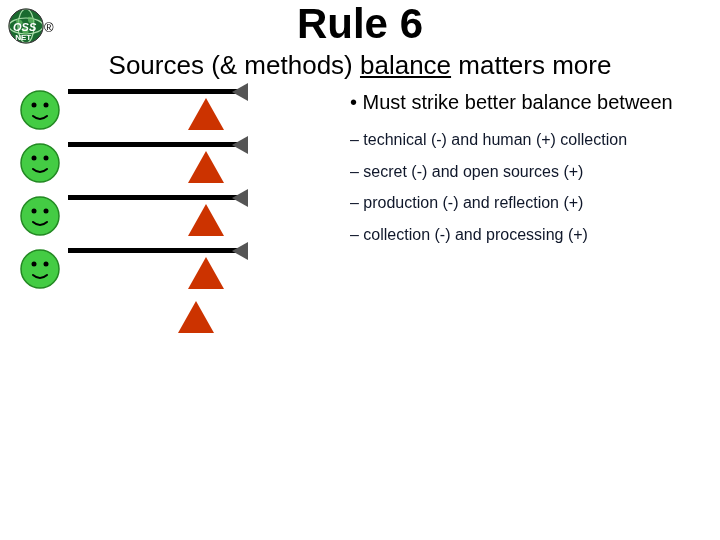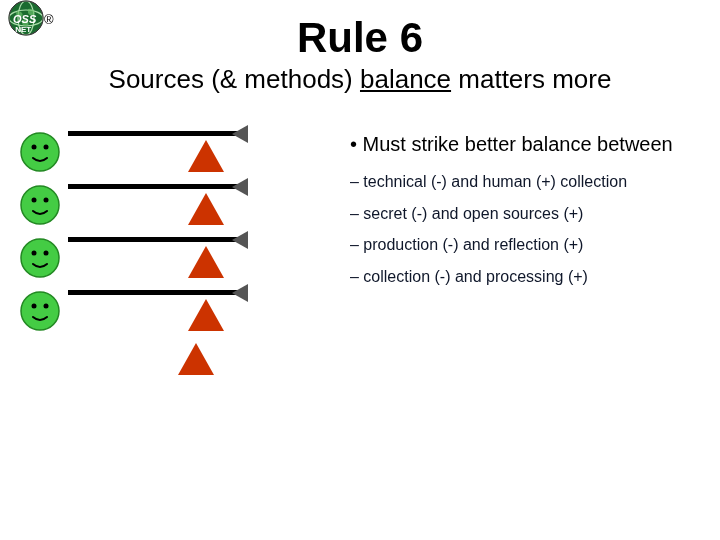--- a/index.html
+++ b/index.html
@@ -8,54 +8,54 @@
       width: 720px;
       height: 540px;
       background: #ffffff;
       font-family: Arial, sans-serif;
       overflow: hidden;
       position: relative;
     }
 
     #logo {
       position: absolute;
-      top: 0;
+      top: 8px;
       left: 8px;
       display: flex;
       align-items: center;
       gap: 0px;
     }
 
     .globe-icon {
       width: 36px;
       height: 36px;
     }
 
     #title {
       text-align: center;
-      margin-top: 14px;
+      margin-top: 0;
       font-size: 42px;
       font-weight: bold;
       color: #000;
     }
 
     #subtitle {
       text-align: center;
       font-size: 26px;
       color: #000;
       margin-top: 2px;
     }
 
     #subtitle u {
       text-decoration: underline;
     }
 
     #content {
       display: flex;
-      margin-top: 36px;
+      margin-top: 8px;
       padding: 0 20px;
       gap: 10px;
       justify-content: flex-end;
     }
 
     
     #diagram {
       width: 310px;
       flex-shrink: 0;
       position: relative;

